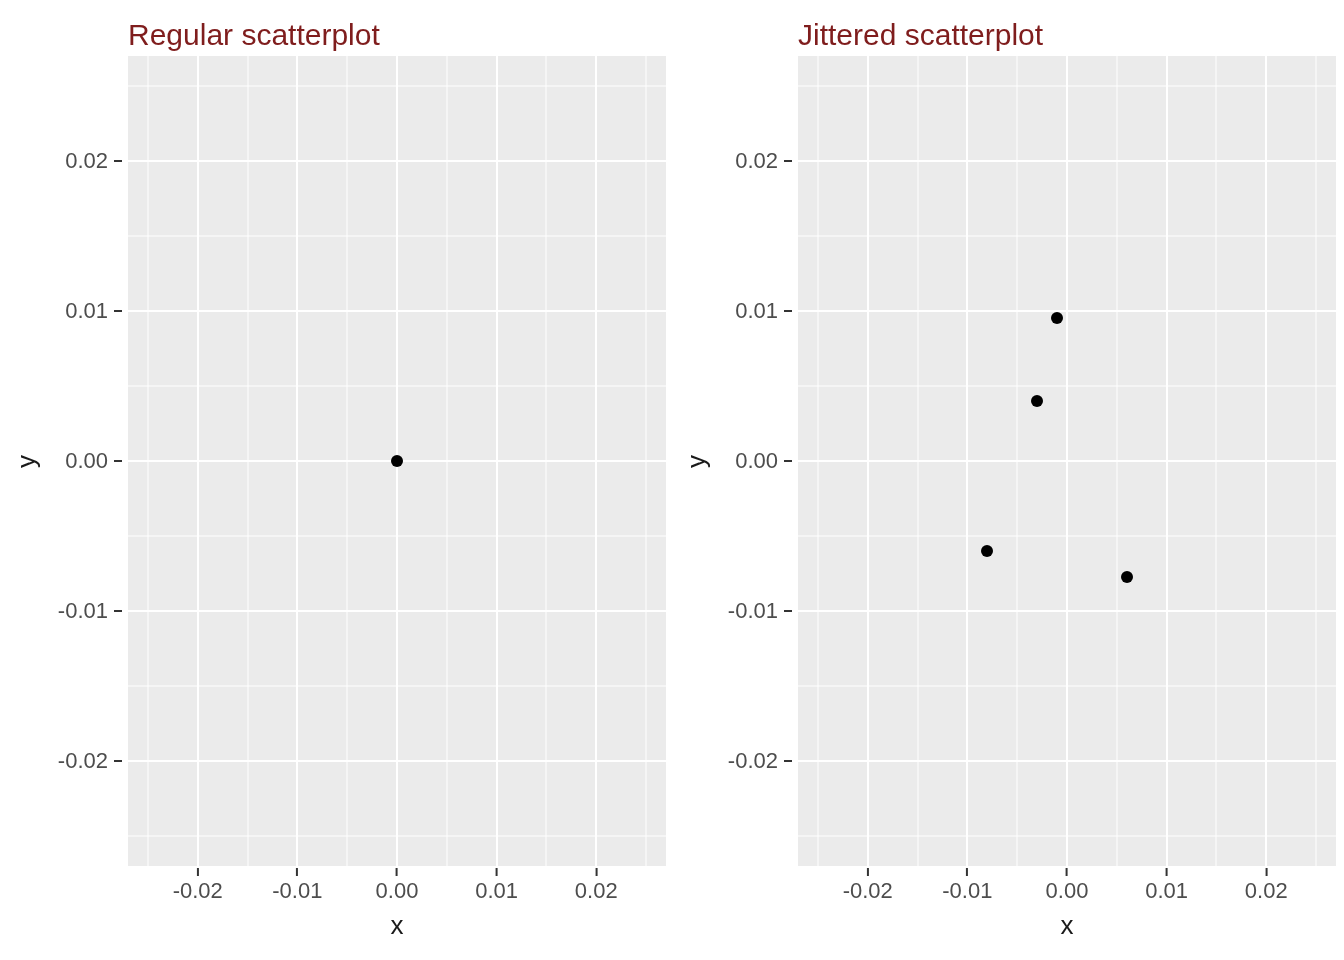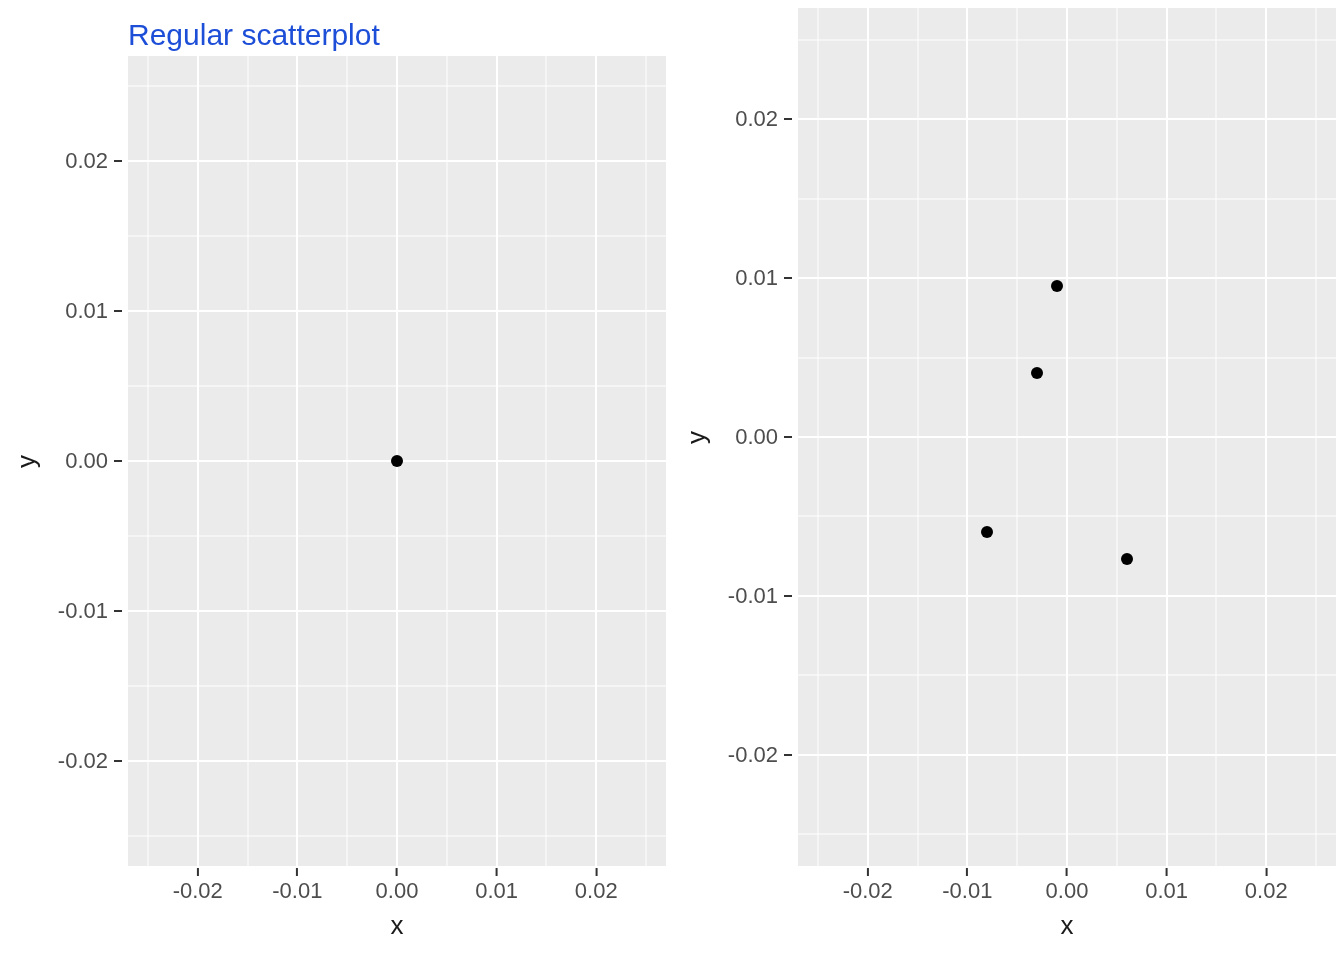--- a/index.html
+++ b/index.html
@@ -22,21 +22,21 @@
   .panel {
     flex: 1 1 0;
     display: flex;
     flex-direction: column;
     box-sizing: border-box;
   }
   .panel + .panel { margin-left: 12px; }
   .title {
     font-size: 30px;
     padding: 10px 6px 4px 120px;
-    color: #1d4ed8;
+    color: #7f1d1d;
     box-sizing: border-box;
   }
   .plot-row {
     flex: 1 1 auto;
     display: flex;
     flex-direction: row;
     box-sizing: border-box;
   }
   .ylab {
     width: 36px;
@@ -225,20 +225,21 @@
         </div>
     </div>
     <div class="xlab-row">
       <div class="spacer-ylab"></div>
       <div class="spacer-yticks"></div>
       <div class="xlab">x</div>
     </div>
   </div>
 
   <div class="panel">
+    <div class="title">Jittered scatterplot</div>
     <div class="plot-row">
       <div class="ylab">
         <span>y</span>
       </div>
       <div class="yticks" id="yticks-1">
           <div class="ytick" style="top: 87.037%;">
             <span>-0.02</span>
             <span class="tickmark"></span>
           </div>
           <div class="ytick" style="top: 68.5185%;">

